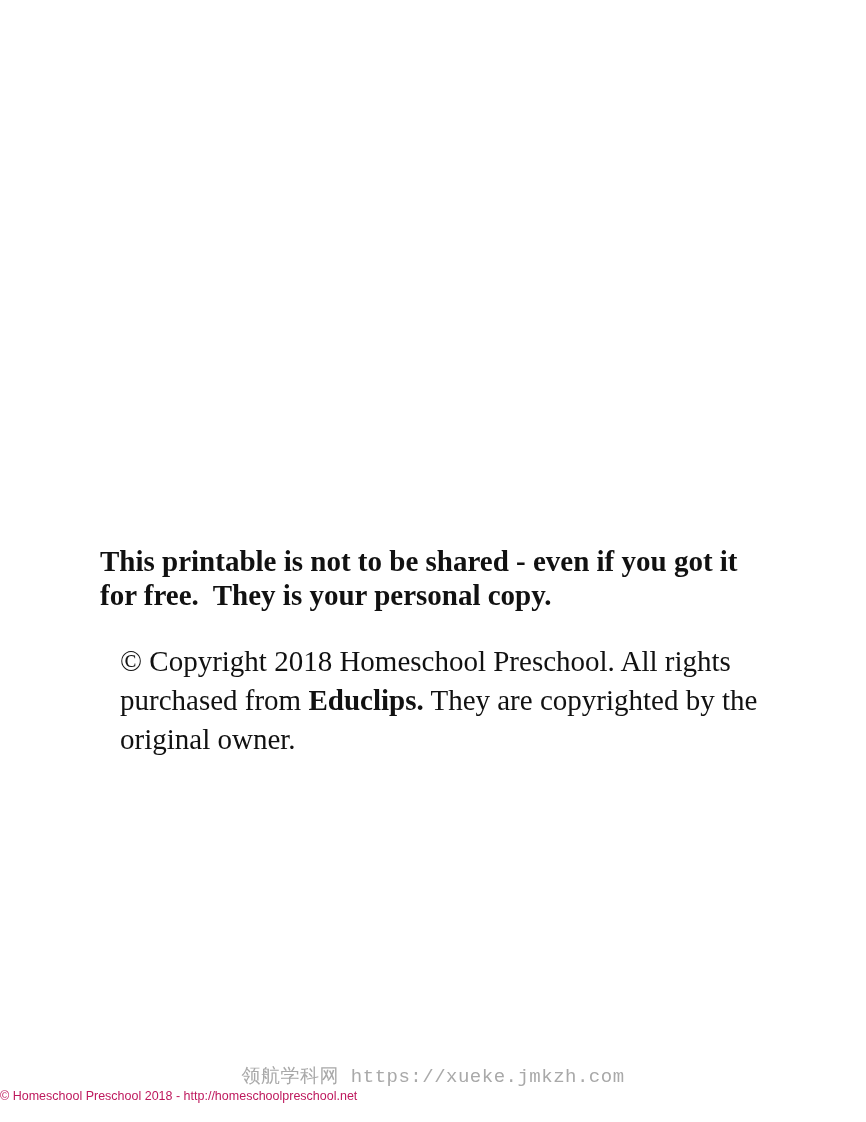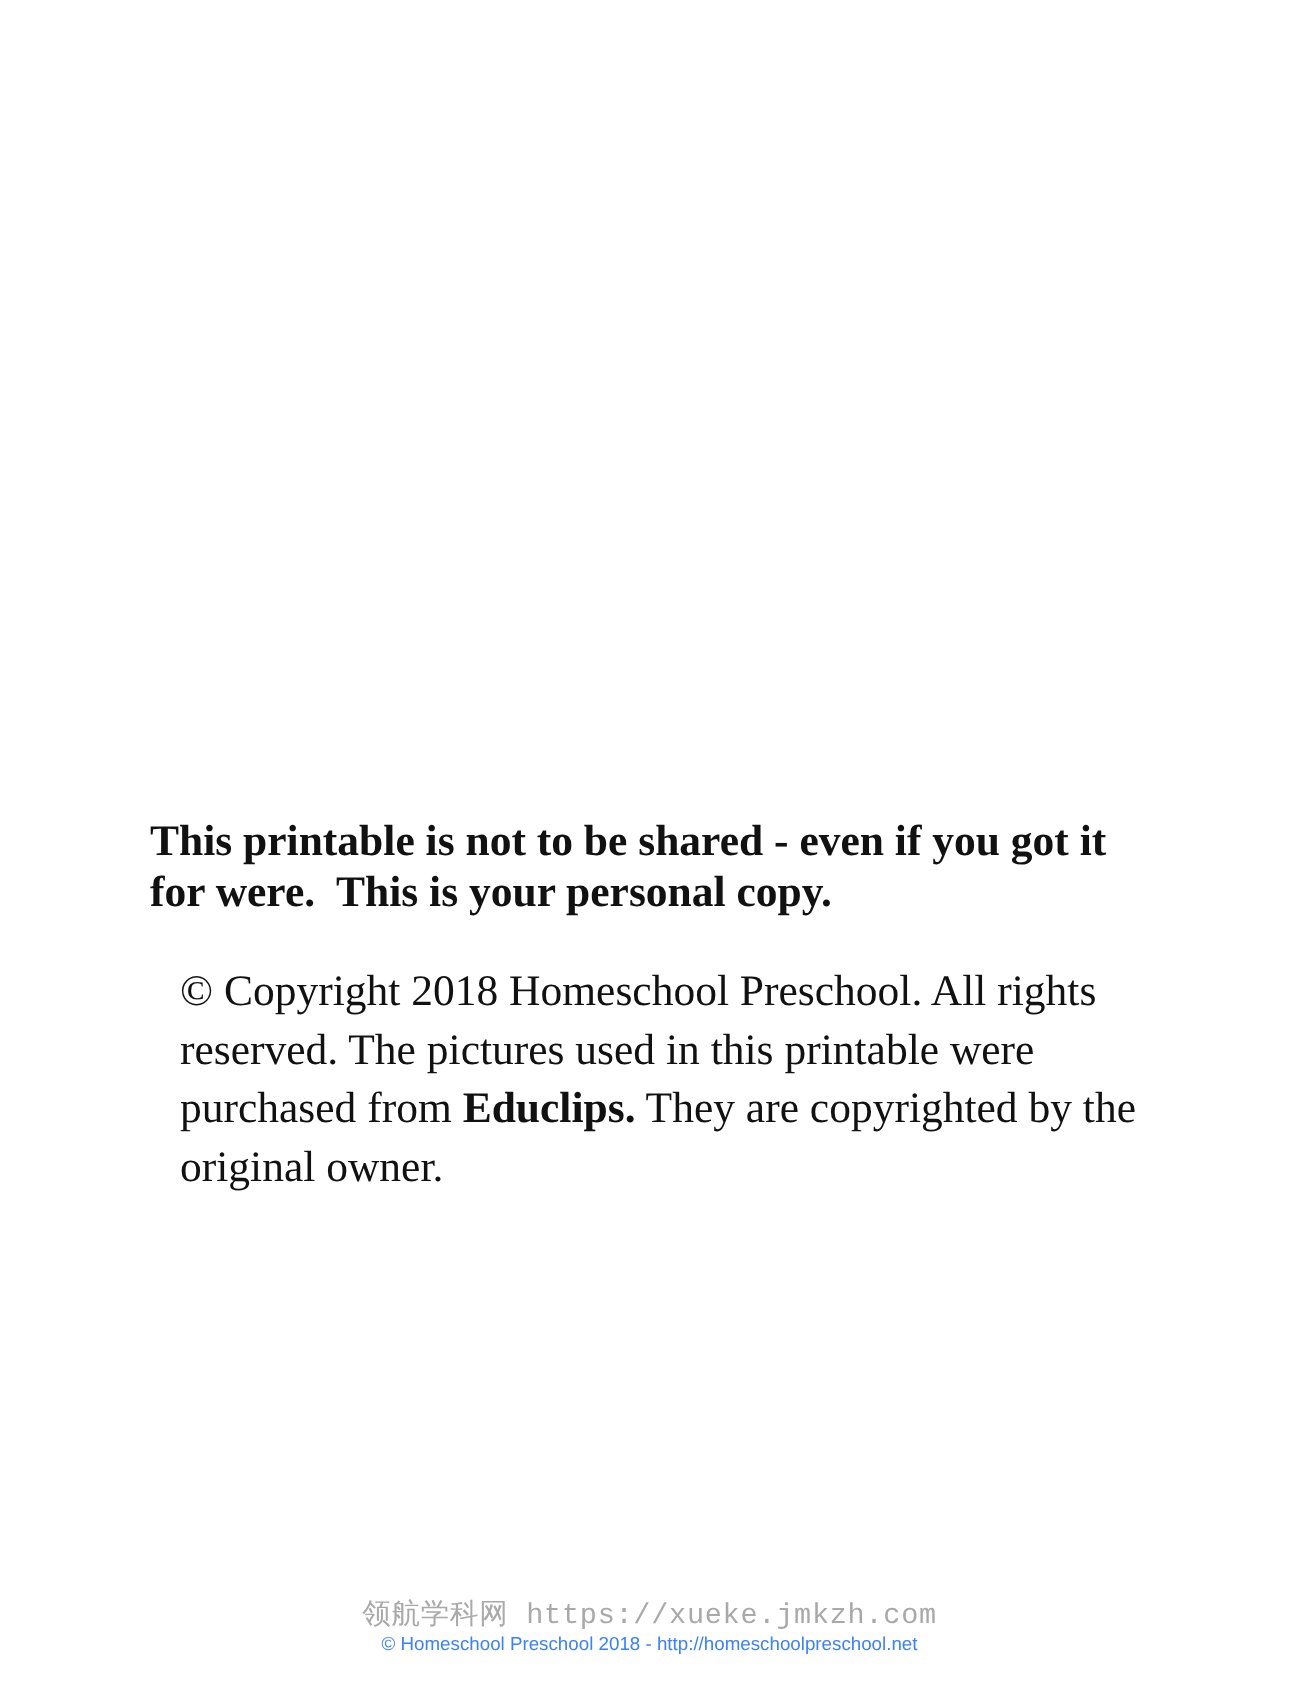--- a/index.html
+++ b/index.html
@@ -59,40 +59,38 @@
     line-height: 22px;
     font-weight: 300;
     color: #a9a9a9;
     letter-spacing: 0.5px;
   }
   .footer-copyright {
     position: absolute;
     left: 0;
     right: 0;
     top: 1089px;
-    text-align: center;
     font-family: "Liberation Sans", sans-serif;
     font-size: 12.5px;
     line-height: 14px;
-    color: #3b82f6;
+    color: #be185d;
   }
 </style>
 </head>
 <body>
 
 <div class="page">
 
   <div class="notice-heading">
     <div class="line">This printable is not to be shared - even if you got it</div>
-    <div class="line">for were.  This is your personal copy.</div>
+    <div class="line">for free.  They is your personal copy.</div>
   </div>
 
   <div class="para-copyright">
     <div class="line">© Copyright 2018 Homeschool Preschool. All rights</div>
-    <div class="line">reserved. The pictures used in this printable were</div>
     <div class="line"><span>purchased from </span><span class="bold-inline">Educlips.</span><span> They are copyrighted by the</span></div>
     <div class="line">original owner.</div>
   </div>
 
 
   <div class="footer-watermark">领航学科网 https://xueke.jmkzh.com</div>
 
   <div class="footer-copyright">© Homeschool Preschool 2018 - http://homeschoolpreschool.net</div>
 
 </div>

